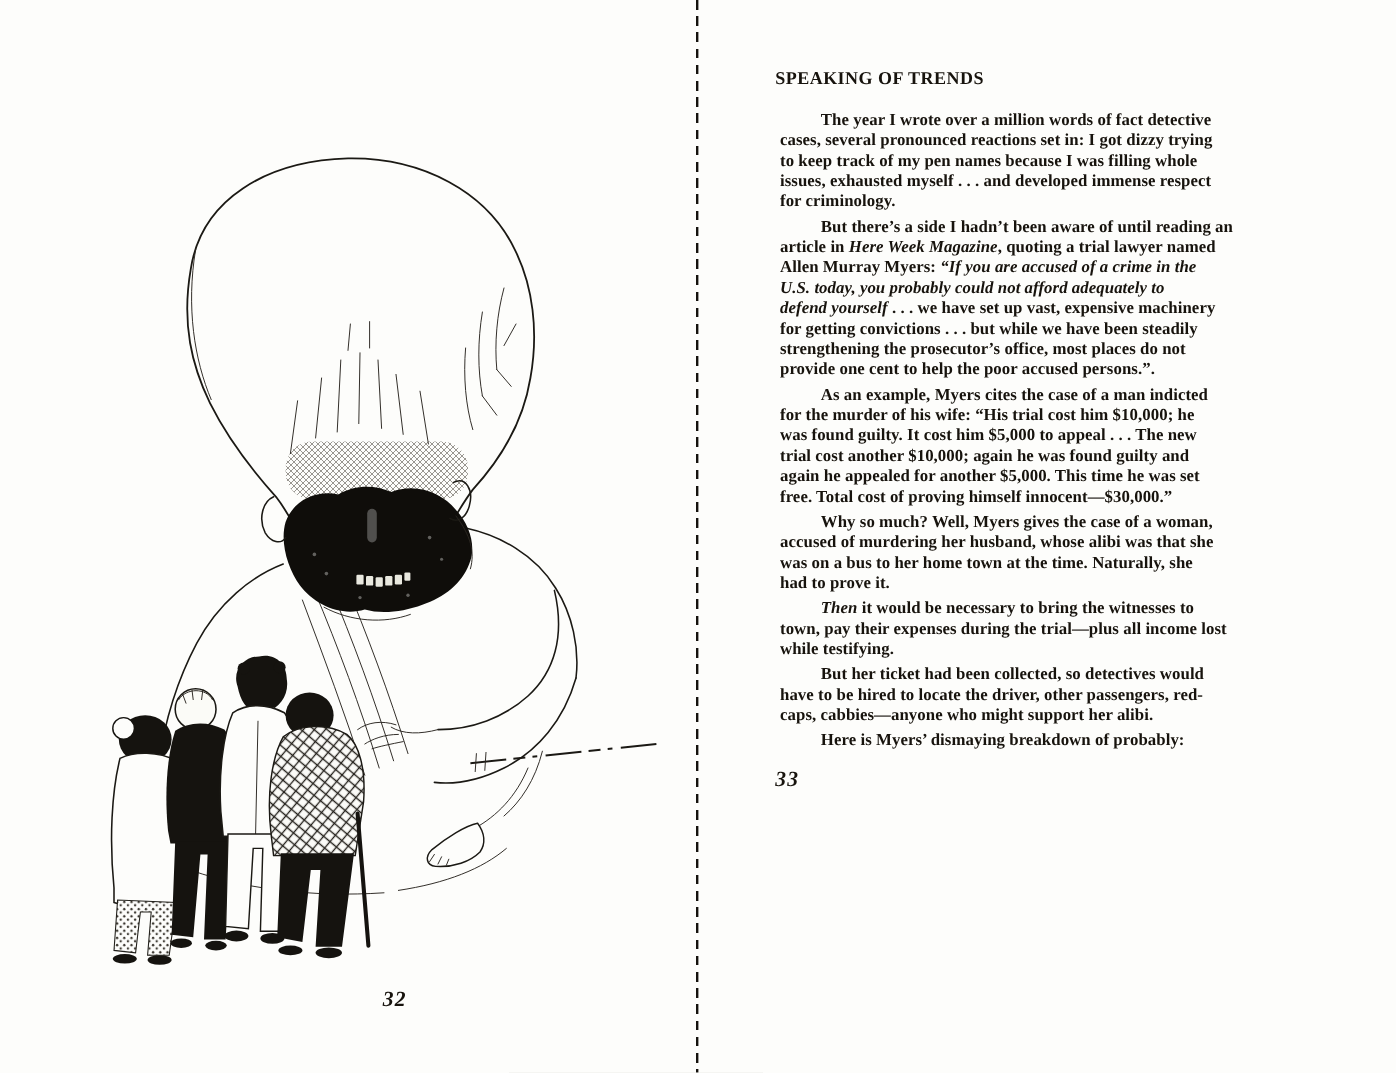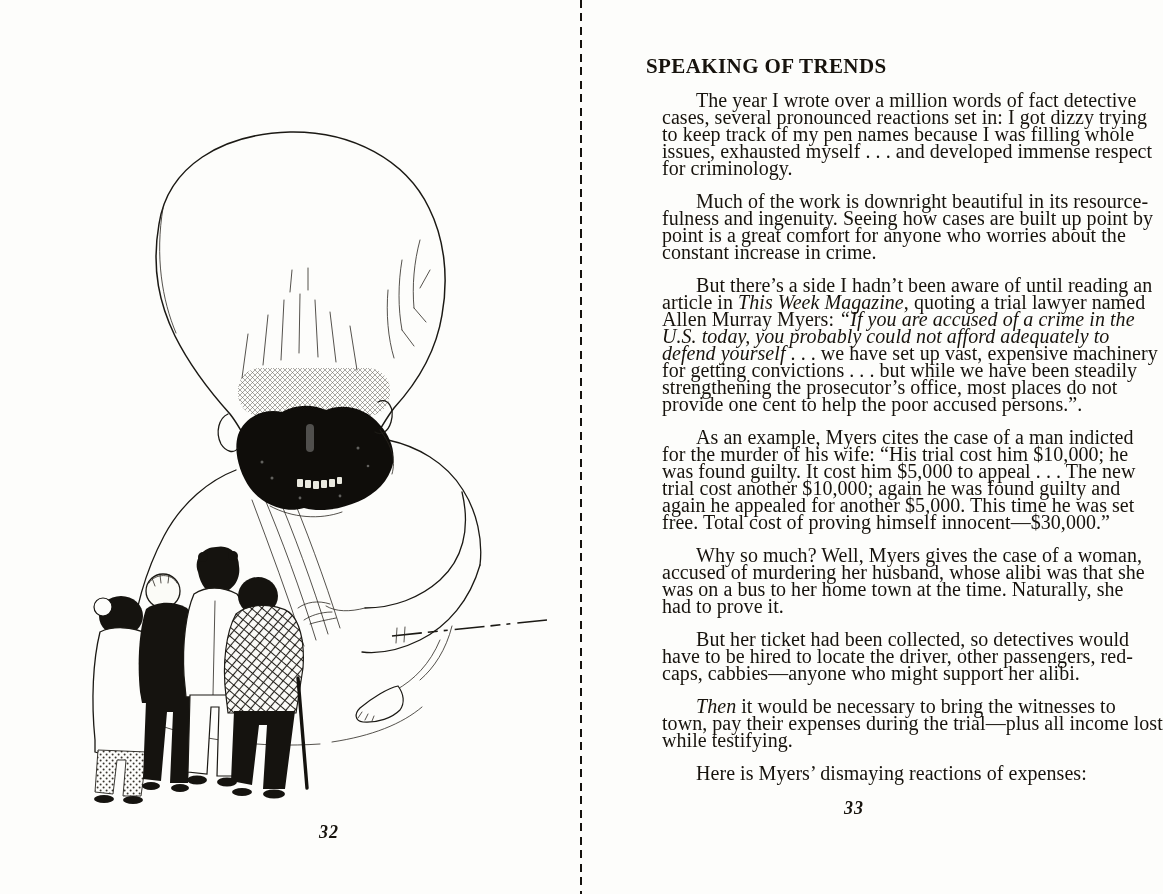--- a/index.html
+++ b/index.html
@@ -6,25 +6,25 @@
   .sheet{position:relative;width:1163px;height:894px;background:#fdfdfb;overflow:hidden;
          font-family:"Liberation Serif",serif;color:#17130d;}
   .fold{position:absolute;left:580px;top:0;width:2.4px;height:894px;
         background:repeating-linear-gradient(to bottom,#15120e 0 8px,transparent 8px 13.5px);}
   .page-left{position:absolute;left:0;top:0;width:580px;height:644px;}
   .page-right{position:absolute;left:582px;top:0;width:581px;height:894px;}
   .illu{position:absolute;left:0;top:0;width:580px;height:894px;}
   .folio{font-style:italic;font-weight:bold;font-size:18px;letter-spacing:1px;}
   .folio-left{position:absolute;left:297px;top:822px;width:64px;text-align:center;}
   .content{position:absolute;left:64px;top:56px;width:488px;}
-  .heading{margin:0 0 16px 0;font-weight:bold;font-size:21px;line-height:20px;letter-spacing:.4px;}
-  .para{margin:16px;white-space:pre;font-weight:normal;font-size:20px;line-height:17px;
+  .heading{margin:0 0 16px 0;font-weight:bold;font-size:15px;line-height:20px;letter-spacing:.4px;}
+  .para{margin:4px;white-space:pre;font-weight:bold;font-size:14px;line-height:17px;
         text-indent:34px;letter-spacing:.05px;}
   .ital{font-style:italic;}
-  .folio-right{margin-top:13px;width:416px;text-align:center;}
+  .folio-right{margin-top:13px;width:416px;}
   svg .ln{fill:none;stroke:#1b1914;stroke-width:1.3;stroke-linecap:round;}
   svg .thin{fill:none;stroke:#2a2620;stroke-width:.8;stroke-linecap:round;}
 </style>
 </head>
 <body>
 
 <div class="sheet">
 
   <div class="page-left">
     <svg class="illu" viewBox="0 0 580 894">
@@ -137,47 +137,43 @@
 
   <div class="page-right">
     <div class="content">
       <h1 class="heading">SPEAKING OF TRENDS</h1>
       <div>
           <p class="para"><span>The year I wrote over a million words of fact detective
 cases, several pronounced reactions set in: I got dizzy trying
 to keep track of my pen names because I was filling whole
 issues, exhausted myself . . . and developed immense respect
 for criminology.</span></p>
-          <p class="para"><span>Much of the work is downright beautiful in its resource-
-fulness and ingenuity. Seeing how cases are built up point by
-point is a great comfort for anyone who worries about the
-constant increase in crime.</span></p>
           <p class="para"><span>But there’s a side I hadn’t been aware of until reading an
-article in </span><span class="ital">This Week Magazine</span><span>, quoting a trial lawyer named
+article in </span><span class="ital">Here Week Magazine</span><span>, quoting a trial lawyer named
 Allen Murray Myers: </span><span class="ital">“If you are accused of a crime in the
 U.S. today, you probably could not afford adequately to
 defend yourself</span><span> . . . we have set up vast, expensive machinery
 for getting convictions . . . but while we have been steadily
 strengthening the prosecutor’s office, most places do not
 provide one cent to help the poor accused persons.”.</span></p>
           <p class="para"><span>As an example, Myers cites the case of a man indicted
 for the murder of his wife: “His trial cost him $10,000; he
 was found guilty. It cost him $5,000 to appeal . . . The new
 trial cost another $10,000; again he was found guilty and
 again he appealed for another $5,000. This time he was set
 free. Total cost of proving himself innocent—$30,000.”</span></p>
           <p class="para"><span>Why so much? Well, Myers gives the case of a woman,
 accused of murdering her husband, whose alibi was that she
 was on a bus to her home town at the time. Naturally, she
 had to prove it.</span></p>
+          <p class="para"><span class="ital">Then</span><span> it would be necessary to bring the witnesses to
+town, pay their expenses during the trial—plus all income lost
+while testifying.</span></p>
           <p class="para"><span>But her ticket had been collected, so detectives would
 have to be hired to locate the driver, other passengers, red-
 caps, cabbies—anyone who might support her alibi.</span></p>
-          <p class="para"><span class="ital">Then</span><span> it would be necessary to bring the witnesses to
-town, pay their expenses during the trial—plus all income lost
-while testifying.</span></p>
-          <p class="para"><span>Here is Myers’ dismaying reactions of expenses:</span></p>
+          <p class="para"><span>Here is Myers’ dismaying breakdown of probably:</span></p>
         </div>
       <div class="folio folio-right">33</div>
     </div>
   </div>
 
 </div>
 
 </body></html>

